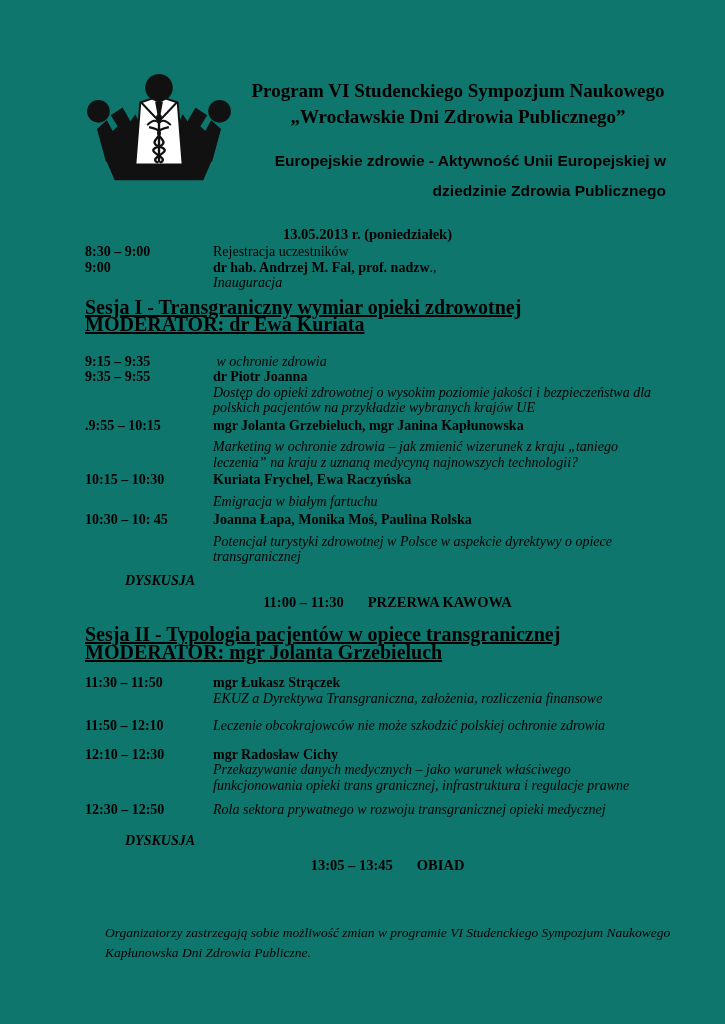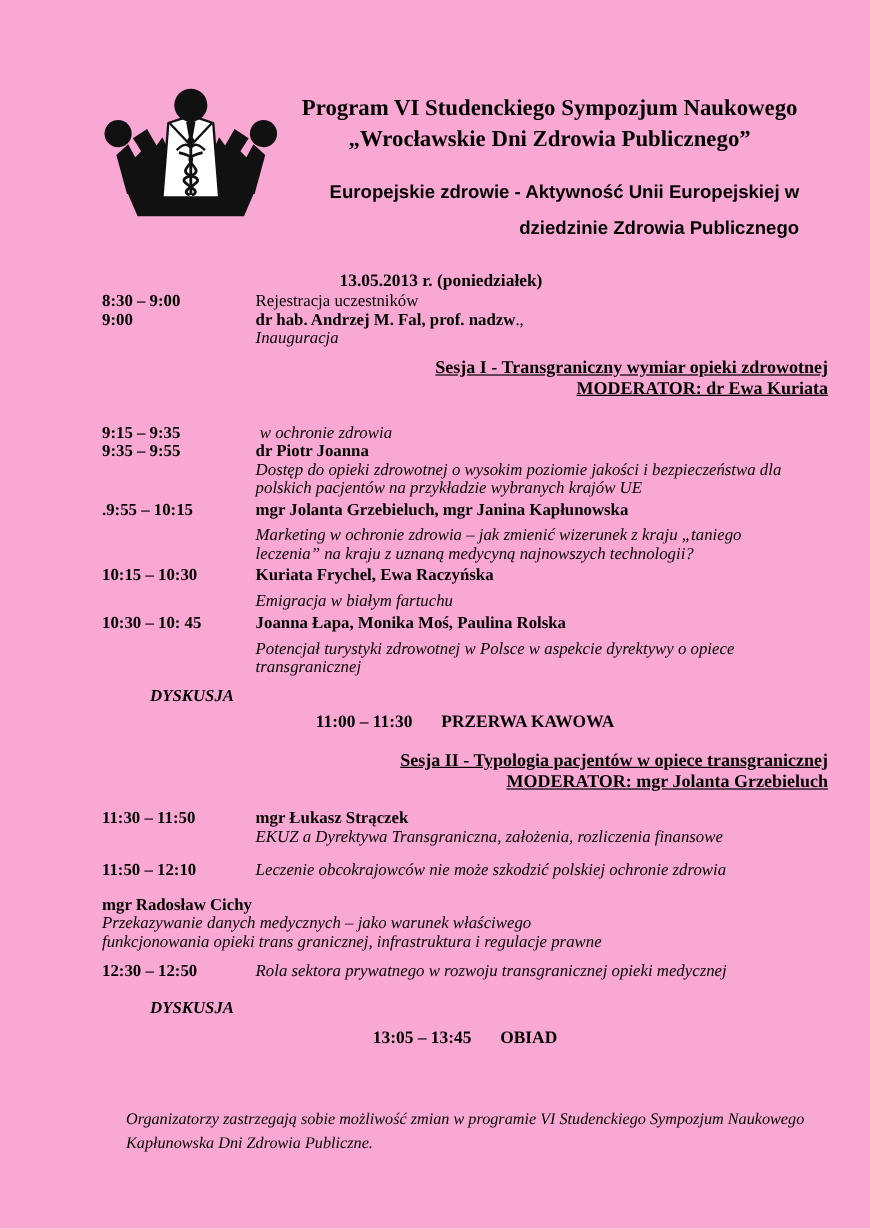--- a/index.html
+++ b/index.html
@@ -1,19 +1,19 @@
 <!DOCTYPE html>
 <html><head>
 <meta charset="utf-8">
 <style>
   html,body{margin:0;padding:0;background:#ffffff;}
   .page{
     position:relative;
     width:725px;height:1024px;
-    background:#f9a8d4;
+    background:#0f766e;
     color:#000000;
     font-family:"Liberation Serif", serif;
     font-size:14px;
     line-height:15.5px;
     overflow:hidden;
   }
   
   .header{display:flex;margin:70px 47px 0 85px;}
   .logo{width:148px;height:130px;flex:0 0 auto;}
   .header-text{flex:1;margin-left:5px;}
@@ -44,23 +44,23 @@
     padding-right:40px;
   }
   .row{display:flex;}
   .time{width:128px;flex:0 0 auto;font-weight:bold;white-space:pre-wrap;}
   .content{flex:1;min-width:0;}
   .speaker{font-weight:bold;}
   .speaker-suffix{font-weight:normal;}
   .topic{font-style:italic;white-space:pre-wrap;}
   .gap-top{margin-top:6px;}
   .session-head{
-    text-align:right;
-    font-weight:bold;
-    font-size:15px;
+    text-align:left;
+    font-weight:bold;
+    font-size:20px;
     line-height:17.5px;
   }
   .session-head .underlined{text-decoration:underline;}
   .discussion{
     margin-left:40px;
     font-weight:bold;
     font-style:italic;
   }
   .center-line{
     text-align:center;
@@ -219,20 +219,21 @@
         <div class="topic">EKUZ a Dyrektywa Transgraniczna, założenia, rozliczenia finansowe</div>
       </div>
     </div>
     <div class="row mt-12">
       <div class="time">11:50 – 12:10</div>
       <div class="content">
         <div class="topic">Leczenie obcokrajowców nie może szkodzić polskiej ochronie zdrowia</div>
       </div>
     </div>
     <div class="row mt-13">
+      <div class="time">12:10 – 12:30</div>
       <div class="content">
         <div class="speaker">mgr Radosław Cichy</div>
         <div class="topic">Przekazywanie danych medycznych – jako warunek właściwego</div>
         <div class="topic">funkcjonowania opieki trans granicznej, infrastruktura i regulacje prawne</div>
       </div>
     </div>
     <div class="row mt-9">
       <div class="time">12:30 – 12:50</div>
       <div class="content">
         <div class="topic">Rola sektora prywatnego w rozwoju transgranicznej opieki medycznej</div>

